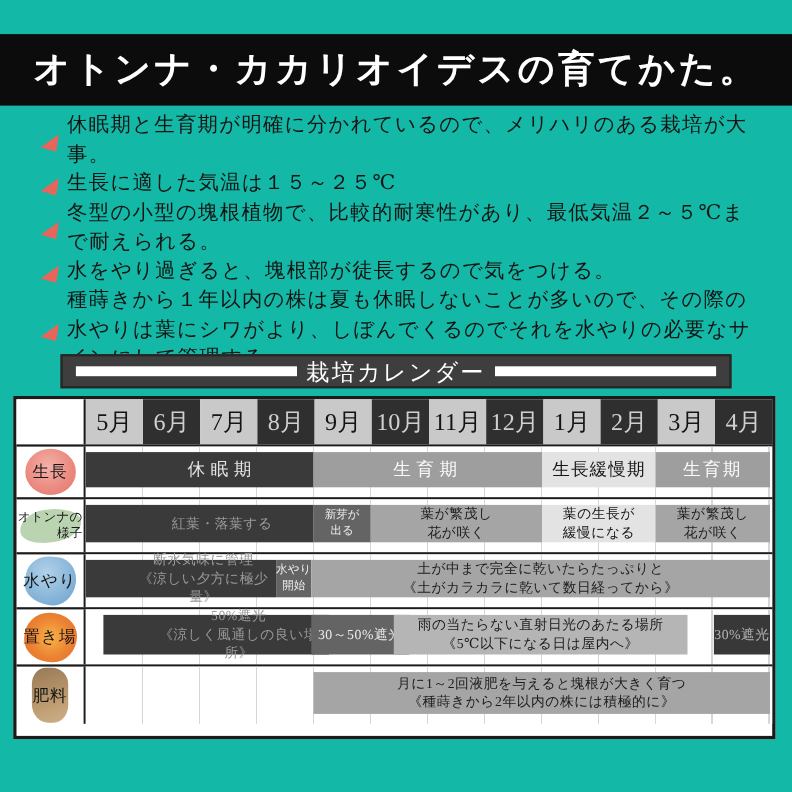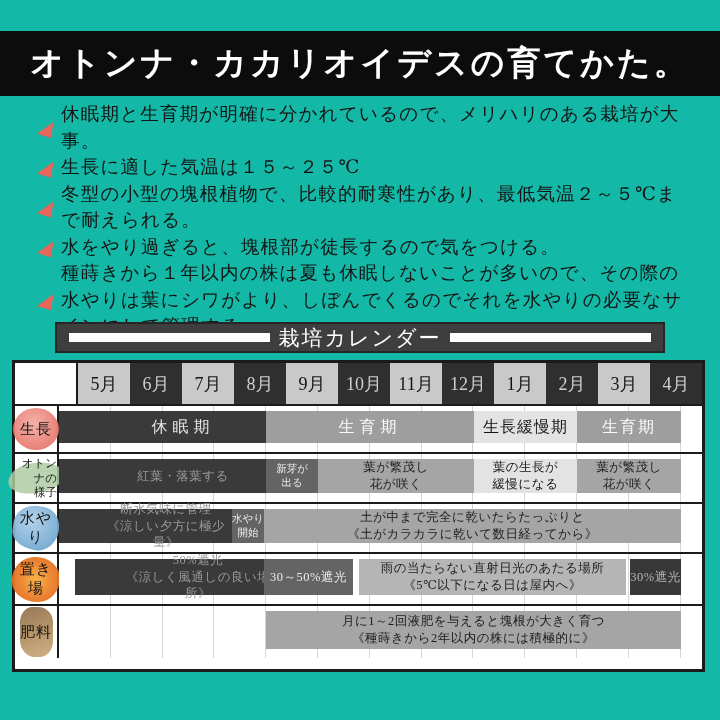--- a/index.html
+++ b/index.html
@@ -34,27 +34,27 @@
   .cal-bar .stripe.left { margin-left:12px; margin-right:9px; }
   .cal-bar .stripe.right { margin-right:12px; margin-left:9px; }
   .cal-bar .cal-title { font-size:21px; letter-spacing:2px; }
   
   .cal-table {
     position:absolute; top:360px; left:12px; width:693px; height:312px;
     border:3px solid #1b1b1b; background:#fff;
   }
   .hrow { display:flex; height:41px; }
   .corner { width:63px; background:#fff; border-right:2px solid #1b1b1b; }
-  .mcell { flex:1; display:flex; align-items:center; justify-content:center; font-size:18px; }
+  .mcell { flex:1; display:flex; align-items:center; justify-content:center; font-size:22px; }
   .mcell.light { background:#c9c9c9; color:#141414; }
   .mcell.dark  { background:#2f2f2f; color:#cfcfcf; }
   .trow { display:flex; border-top:2px solid #1b1b1b; position:relative; }
   .r1{height:48px}.r2{height:50px}.r3{height:50px}.r4{height:52px}.r5{height:54px}
   .tlabel {
-    width:44px; border-right:2px solid #1b1b1b; position:relative;
+    width:63px; border-right:2px solid #1b1b1b; position:relative;
     display:flex; align-items:center; justify-content:center;
     text-align:center; font-size:15px; letter-spacing:1px; color:#161616;
   }
   .tlabel .ltext { position:relative; z-index:1; white-space:pre-line; }
   .tlabel .ltext.small { font-size:11.5px; line-height:1.25; letter-spacing:0;text-align:right; }
   .blob { position:absolute; z-index:0; }
   .blob-growth { width:46px; height:42px; border-radius:50%;
     background:radial-gradient(circle at 45% 38%, #f2aba1 0%, #e87e73 60%, #e26a5f 100%); opacity:.92; }
   .blob-appearance { width:56px; height:30px; background:#aecba2;
     border-radius:45% 55% 50% 50%/60% 50% 55% 45%; transform:rotate(-8deg); opacity:.85; }
@@ -192,21 +192,21 @@
 
     <div class="trow r4">
       <div class="tlabel">
         <span class="blob blob-place"></span>
         <span class="ltext">置き場</span>
       </div>
       <div class="tcontent">
         <div class="band md bg-dark" style="left:16px;width:205px">50%遮光
 《涼しく風通しの良い場所》</div>
         <div class="band md bg-mdark" style="left:205px;width:89px">30～50%遮光</div>
-        <div class="band md bg-pale" style="left:300px;width:267px">雨の当たらない直射日光のあたる場所
+        <div class="band md bg-pale" style="left:280px;width:267px">雨の当たらない直射日光のあたる場所
 《5℃以下になる日は屋内へ》</div>
         <div class="band md bg-dark2" style="left:571px;width:51px">30%遮光</div>
       </div>
     </div>
 
     <div class="trow r5">
       <div class="tlabel">
         <span class="blob blob-fert"></span>
         <span class="ltext">肥料</span>
       </div>

